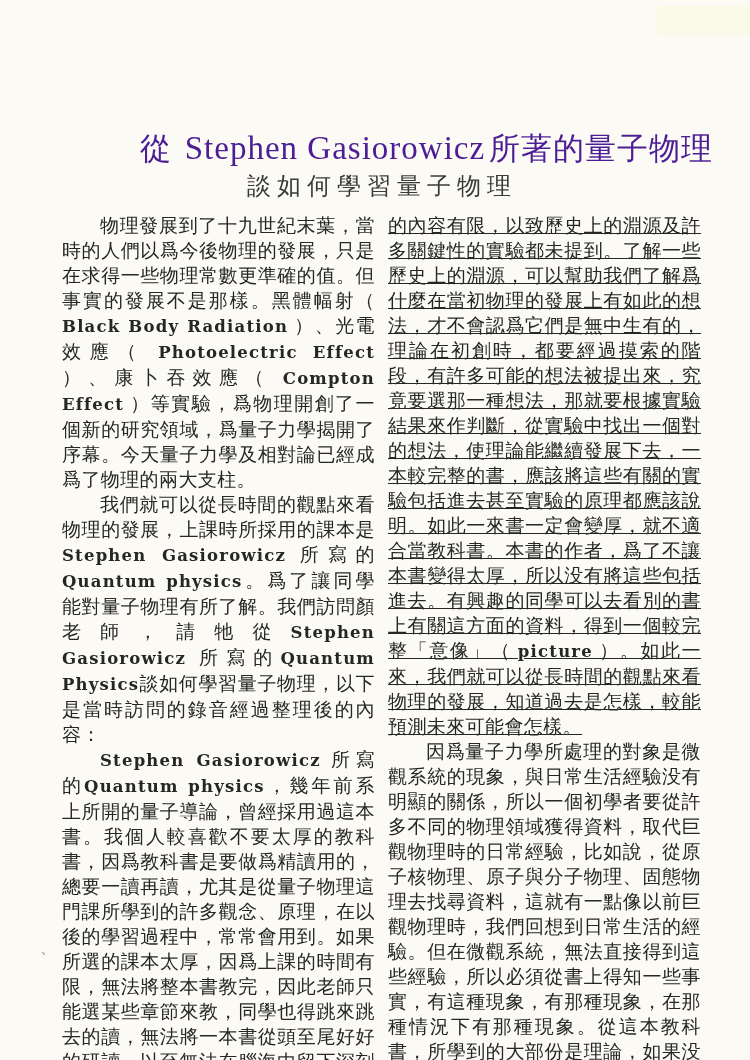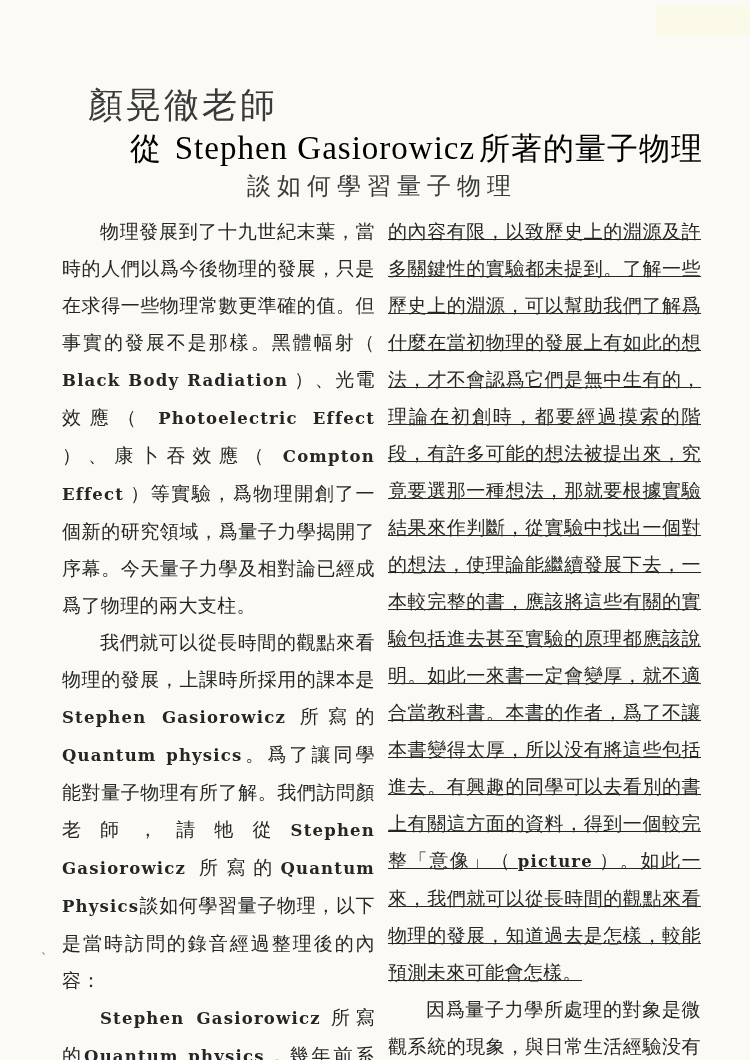--- a/index.html
+++ b/index.html
@@ -32,25 +32,25 @@
     position: absolute;
     left: 88px;
     top: 82px;
     font-size: 35px;
     letter-spacing: 3px;
     color: #3a3a3a;
     white-space: nowrap;
   }
   .title-line2 {
     position: absolute;
-    left: 130px;
+    left: 140px;
     top: 128px;
     font-size: 31px;
     letter-spacing: 1px;
-    color: #000000;
+    color: #4c1d95;
     white-space: nowrap;
   }
   .title-line2 .en-title {
     font-size: 33px;
     letter-spacing: 1px;
     padding: 0 4px;
   }
   .title-line3 {
     position: absolute;
     left: 0;
@@ -70,21 +70,21 @@
     width: 640px;
     display: flex;
     gap: 13px;
   }
   .col {
     width: 313px;
   }
   .para {
     margin: 0;
     font-size: 19px;
-    line-height: 37px;
+    line-height: 25px;
     text-align: justify;
     text-justify: inter-character;
     text-indent: 2em;
     letter-spacing: 0.4px;
     color: #262626;
   }
   .para.cont {
     text-indent: 0;
     text-decoration: underline;
   }
@@ -111,21 +111,20 @@
     color: #333;
   }
 </style>
 </head>
 <body>
 
 <div class="page">
 
   <div class="stain"></div>
 
-  <div class="title-line1">顏晃徹老師</div>
 
   <div class="title-line2">
     <span>從 </span><span class="en-title">Stephen Gasiorowicz</span><span>所著的量子物理</span>
   </div>
 
   <div class="title-line3">談如何學習量子物理</div>
 
   <div class="columns">
     <div class="col">
         <p class="para"><span>物理發展到了十九世紀末葉，當時的人們以爲今後物理的發展，只是在求得一些物理常數更準確的值。但事實的發展不是那樣。黑體幅射（ </span><span class="en">Black Body Radiation</span><span> ）、光電效應（ </span><span class="en">Photoelectric Effect</span><span> ）、康卜吞效應（ </span><span class="en">Compton Effect</span><span> ）等實驗，爲物理開創了一個新的研究領域，爲量子力學揭開了序幕。今天量子力學及相對論已經成爲了物理的兩大支柱。</span></p>

